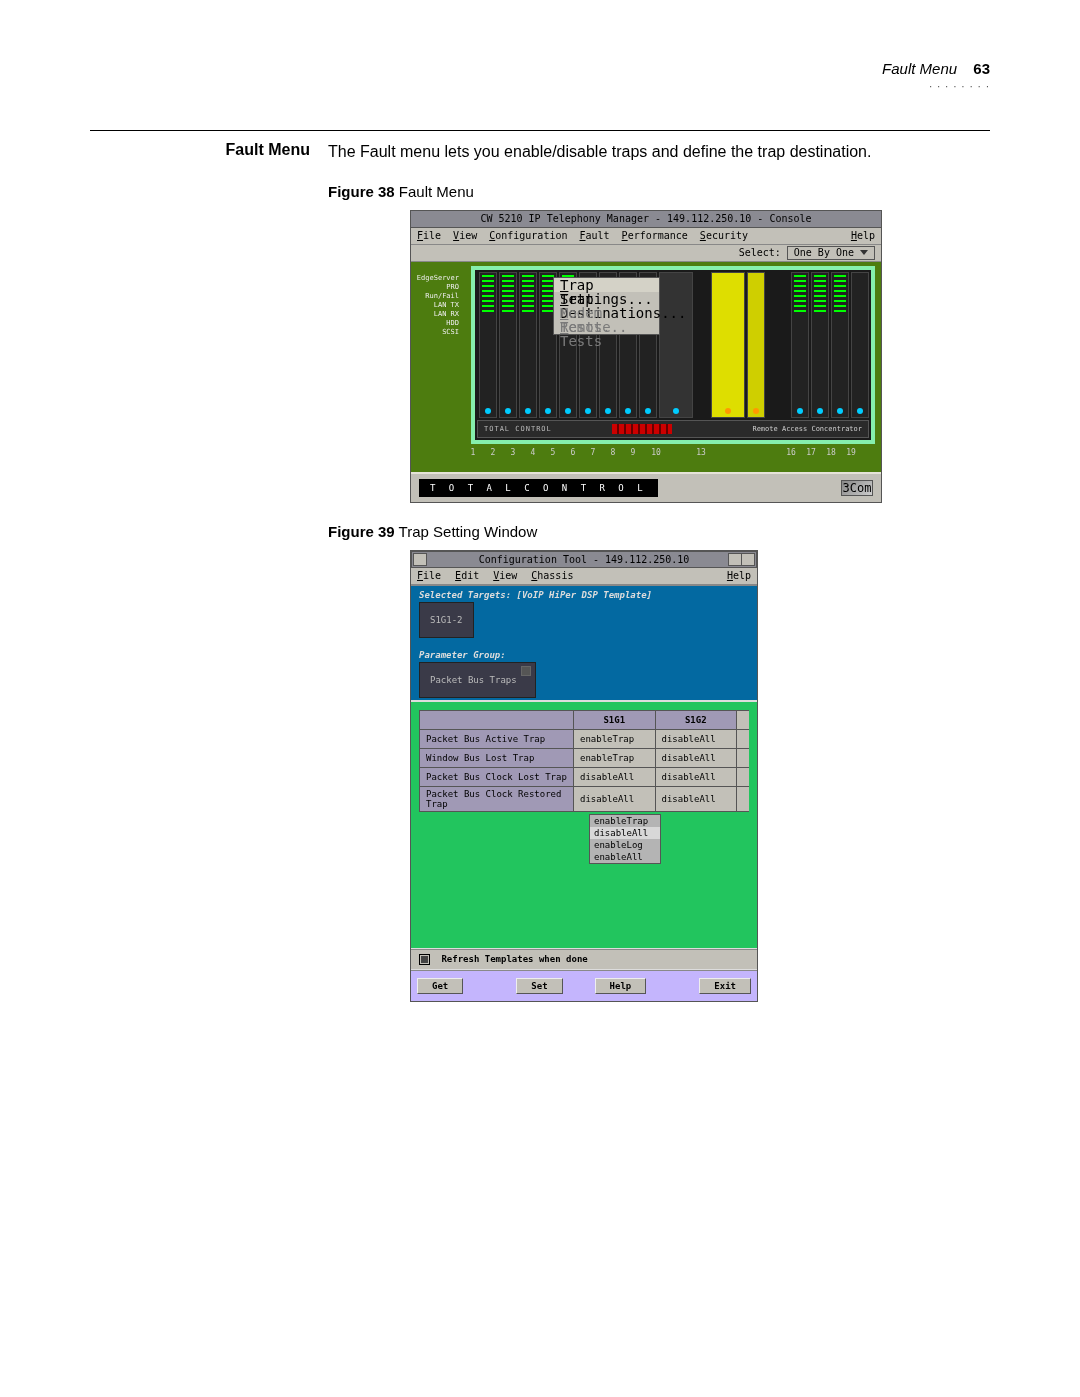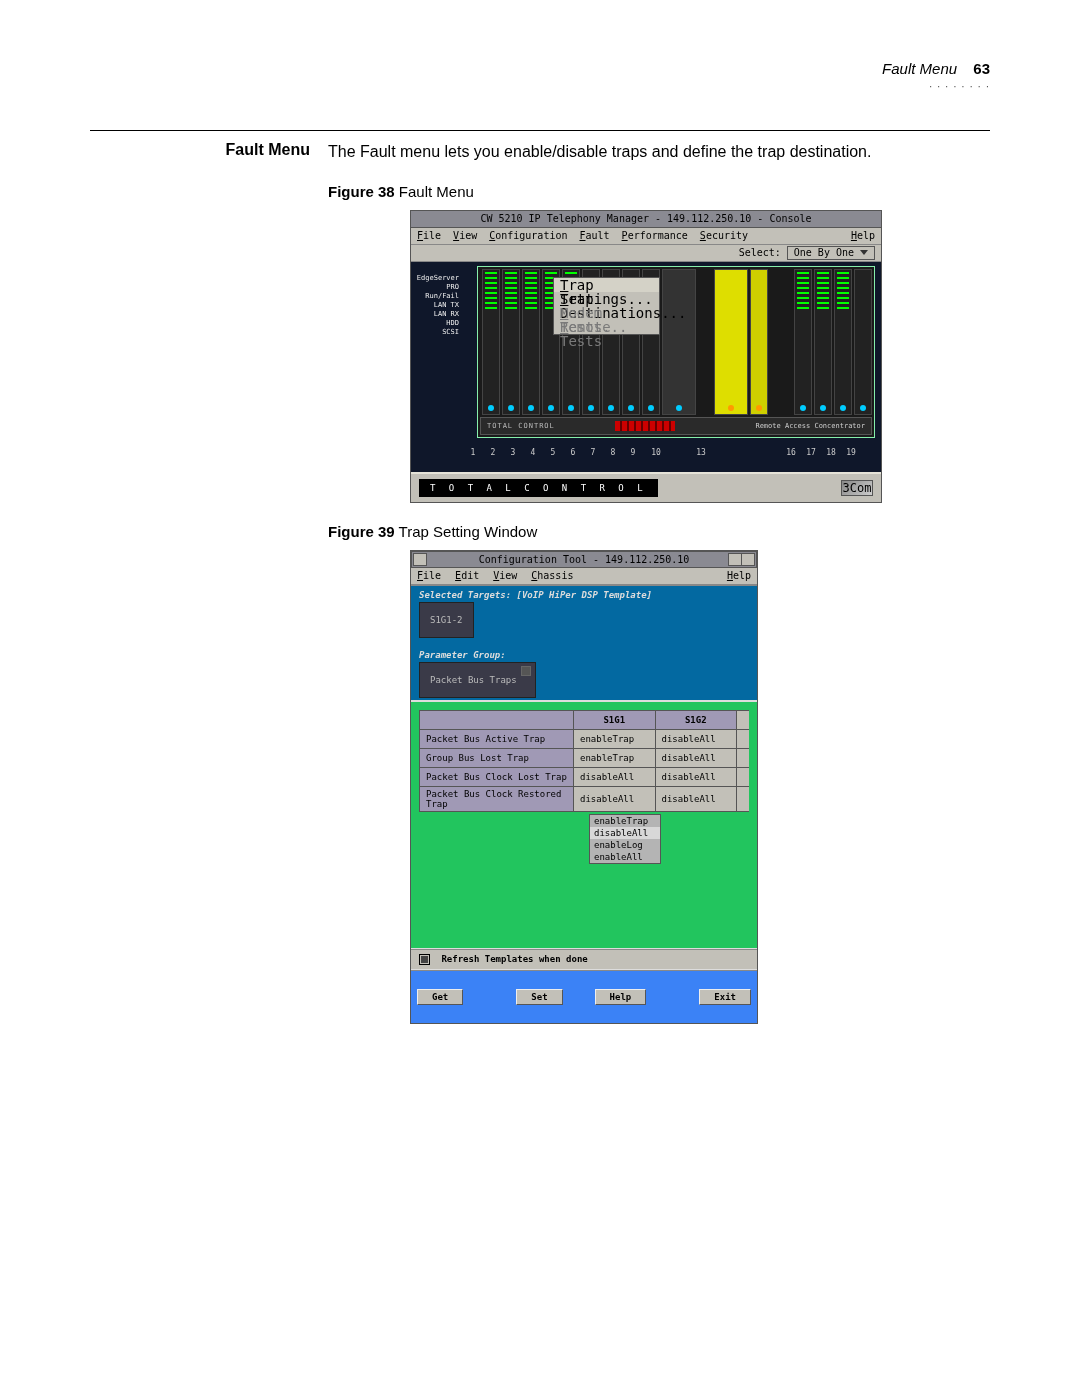--- a/index.html
+++ b/index.html
@@ -25,23 +25,23 @@
 .ul{}
 .ul::first-letter{text-decoration:underline}
 .f38-menurow{background:#c2c0b8;border-bottom:1px solid #888;height:16px;display:flex;align-items:center}
 .f38-dd{position:absolute;left:142px;top:32px;background:#c2c0b8;border:1px solid #555;width:105px;font-size:14px;z-index:5}
 .f38-dd div{height:14px;line-height:14px;padding:0 6px}
 .f38-dd .sel{background:#d4d2c7}
 .f38-dd .dis{color:#7a7a7a}
 .f38-sel{margin-left:auto;margin-right:6px;font-size:10px;display:flex;align-items:center;gap:6px}
 .f38-sel .box{border:1px solid #555;background:#c2c0b8;padding:0 6px;height:12px;line-height:12px;display:inline-flex;align-items:center;gap:6px}
 .tri{display:inline-block;width:0;height:0;border-left:4px solid transparent;border-right:4px solid transparent;border-top:5px solid #333}
-.f38-body{position:relative;background:#0f172a;height:210px;padding:0}
+.f38-body{position:relative;background:#4d7c0f;height:210px;padding:0}
 .f38-labels{position:absolute;left:4px;top:12px;color:#eee;font-size:7px;line-height:9px;text-align:right;width:44px}
-.f38-chassis{position:absolute;left:66px;top:4px;right:6px;height:170px;border:1px solid #86efac;background:#1a1a1a}
+.f38-chassis{position:absolute;left:60px;top:4px;right:6px;height:170px;border:4px solid #86efac;background:#1a1a1a}
 .slot{position:absolute;top:2px;bottom:22px;width:16px;background:#222;border:1px solid #444}
 .slot.g::before{content:"";position:absolute;top:2px;left:2px;right:2px;height:40px;background:linear-gradient(to bottom,#0f0 2px,transparent 2px);background-size:4px 5px}
 .slot.wide{width:32px}
 .slot.y{background:#dede00}
 .slot.y2{background:#cfcf00}
 .botdot{position:absolute;bottom:3px;left:50%;transform:translateX(-50%);width:6px;height:6px;background:#0cf;border-radius:50%}
 .tc-bar{position:absolute;left:2px;right:2px;bottom:2px;height:16px;background:#2a2a2a;border:1px solid #555;display:flex;align-items:center;padding:0 6px;gap:6px}
 .tc-txt{color:#bbb;font-size:7px;letter-spacing:1px}
 .red-blk{width:60px;height:10px;background:repeating-linear-gradient(90deg,#c00 0 5px,#600 5px 7px);margin-left:54px}
 .rac{margin-left:auto;color:#ccc;font-size:7px}
@@ -68,21 +68,21 @@
 table.trap{border-collapse:collapse;font-family:"Lucida Console",monospace;font-size:9px;width:100%}
 table.trap th{background:#a099b5;border:1px solid #555;padding:2px 6px;font-weight:bold;height:14px;text-align:center}
 table.trap td{background:#a099b5;border:1px solid #555;padding:2px 6px;height:14px;color:#000}
 table.trap td.v{background:#c2c0b8}
 .popup{background:#b4b4b4;border:1px solid #555;width:70px;margin:2px 0 0 170px;font-size:9px}
 .popup div{padding:1px 4px}
 .popup .hl{background:#d8d8d8}
 .f39-foot1{background:#c2c0b8;border-top:2px ridge #ddd;padding:4px 8px;font-size:9px;font-weight:bold}
 .chk{display:inline-block;width:9px;height:9px;border:1px solid #000;margin-right:6px;position:relative;vertical-align:middle}
 .chk::after{content:"";position:absolute;inset:1px;background:#444}
-.f39-foot2{background:#3b82f6;border-top:2px ridge #ddd;height:22px;display:flex;align-items:center;padding:15px 6px;gap:16px}
+.f39-foot2{background:#c4b5fd;border-top:2px ridge #ddd;height:22px;display:flex;align-items:center;padding:4px 6px;gap:16px}
 .btn3d{border:1px solid #555;border-top-color:#eee;border-left-color:#eee;background:#c2c0b8;font-size:9px;font-weight:bold;padding:2px 14px;font-family:"Lucida Console",monospace}
 </style>
 </head>
 <body>
 
 <div class="page">
   <div class="hdr">
     <span class="hdr-txt">Fault Menu</span>
     <span class="hdr-num">63</span>
     <div class="dots">· · · · · · · ·</div>
@@ -245,21 +245,21 @@
           <th style="width:72px">S1G2</th>
           <th style="border-right:none;background:#c2c0b8"></th>
         </tr>
         <tr>
               <td>Packet Bus Active Trap</td>
               <td class="v">enableTrap</td>
               <td class="v">disableAll</td>
               <td class="v" style="border-right:none"></td>
             </tr>
         <tr>
-              <td>Group Bus Lost Trap</td>
+              <td>Window Bus Lost Trap</td>
               <td class="v">enableTrap</td>
               <td class="v">disableAll</td>
               <td class="v" style="border-right:none"></td>
             </tr>
         <tr>
               <td>Packet Bus Clock Lost Trap</td>
               <td class="v">disableAll</td>
               <td class="v">disableAll</td>
               <td class="v" style="border-right:none"></td>
             </tr>

